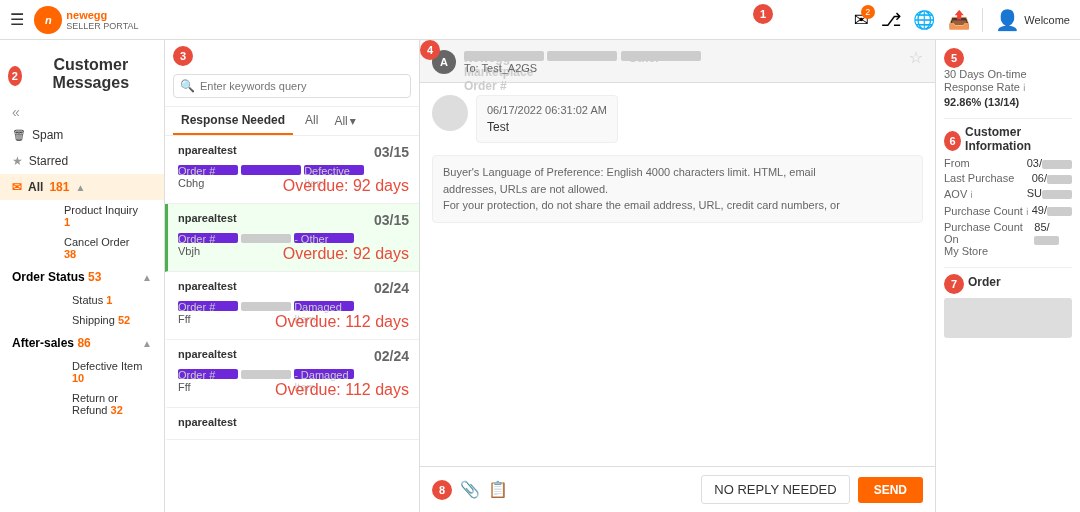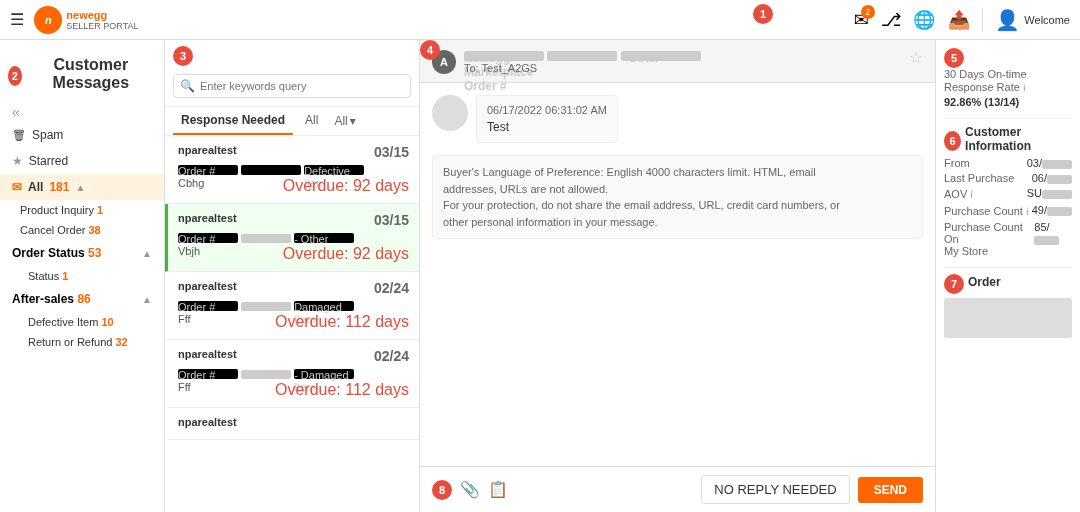--- a/index.html
+++ b/index.html
@@ -22,21 +22,21 @@
     
     .main { display: flex; height: calc(512px - 40px); }
 
     
     .sidebar { width: 165px; background: #fff; border-right: 1px solid #ddd; padding: 8px 0; overflow-y: auto; flex-shrink: 0; }
     .sidebar-title { font-size: 16px; font-weight: bold; color: #333; padding: 4px 12px 8px; text-align: center; }
     .sidebar-collapse { padding: 2px 12px; color: #999; cursor: pointer; font-size: 14px; }
     .sidebar-item { padding: 6px 12px; cursor: pointer; display: flex; align-items: center; gap: 6px; color: #333; }
     .sidebar-item.active { background: #fff3e0; }
     .sidebar-count { color: #f60; font-weight: bold; }
-    .sidebar-sub { padding: 4px 20px; cursor: pointer; font-size: 11px; color: #333; }
+    .sidebar-sub { padding: 4px 20px; cursor: pointer; font-size: 11px; color: #333; margin-left: 44px; }
     .sidebar-section { display: flex; align-items: center; justify-content: space-between; padding: 6px 12px; cursor: pointer; font-weight: bold; }
     .star-icon::before { content: '★'; color: #999; }
     .spam-icon::before { content: '🗑'; font-size: 11px; }
     .bell-icon::before { content: '🔔'; font-size: 11px; }
     .mail-icon::before { content: '✉'; color: #f60; }
     .arrow-icon { font-size: 10px; color: #999; }
 
     
     .msg-list { width: 255px; background: #fff; border-right: 1px solid #ddd; flex-shrink: 0; display: flex; flex-direction: column; }
     .search-bar { padding: 8px; border-bottom: 1px solid #eee; }
@@ -47,21 +47,21 @@
     .tab { padding: 6px 8px; cursor: pointer; font-size: 12px; color: #666; border-bottom: 2px solid transparent; }
     .tab.active { color: #333; font-weight: bold; border-bottom: 2px solid #f60; }
     .tab-all-filter { display: flex; align-items: center; gap: 2px; color: #666; font-size: 12px; cursor: pointer; padding: 6px 4px; }
     .msg-items { overflow-y: auto; flex: 1; }
     .msg-item { padding: 8px 10px; border-bottom: 1px solid #eee; cursor: pointer; border-left: 3px solid transparent; }
     .msg-item.selected { border-left: 3px solid #4caf50; background: #f0fff0; }
     .msg-item-header { display: flex; justify-content: space-between; margin-bottom: 3px; }
     .msg-sender { font-weight: bold; font-size: 11px; color: #333; }
     .msg-date { font-size: 14px; color: #666; font-weight: bold; }
     .msg-order { font-size: 11px; color: #666; margin-bottom: 2px; }
-    .msg-order span { color: #ccc; background: #000000; border-radius: 2px; display: inline-block; width: 60px; height: 10px; vertical-align: middle; }
+    .msg-order span { color: #ccc; background: #6d28d9; border-radius: 2px; display: inline-block; width: 60px; height: 10px; vertical-align: middle; }
     .msg-type { color: #333; font-size: 11px; }
     .msg-name { font-size: 11px; color: #555; }
     .msg-overdue { color: #e74c3c; font-size: 16px; text-align: center; }
 
     
     .msg-content { flex: 1; background: #fff; display: flex; flex-direction: column; }
     .msg-header-bar { background: #f5f5f5; padding: 8px 12px; border-bottom: 1px solid #ddd; display: flex; align-items: flex-start; justify-content: space-between; }
     .msg-header-left { display: flex; gap: 8px; align-items: flex-start; }
     .msg-a-badge { width: 24px; height: 24px; background: #666; color: #fff; border-radius: 50%; display: flex; align-items: center; justify-content: center; font-size: 11px; font-weight: bold; flex-shrink: 0; margin-top: 2px; }
     .msg-subject { font-size: 12px; font-weight: bold; color: #333; }
@@ -171,20 +171,24 @@
       <span>
         <span>Order Status</span>
         <span class="sidebar-count">53</span>
       </span>
       <span class="arrow-icon">▲</span>
     </div>
     <div class="sidebar-sub" style="padding-left:28px;">
       <span>Status</span>
       <span class="sidebar-count">1</span>
     </div>
+    <div class="sidebar-sub" style="padding-left:28px;">
+      <span>Shipping</span>
+      <span class="sidebar-count">52</span>
+    </div>
     <div class="sidebar-section">
       <span>
         <span>After-sales</span>
         <span class="sidebar-count">86</span>
       </span>
       <span class="arrow-icon">▲</span>
     </div>
     <div class="sidebar-sub" style="padding-left:28px;">
       <span>Defective Item</span>
       <span class="sidebar-count">10</span>
@@ -312,21 +316,20 @@
         <div class="avatar-circle"></div>
         <div class="bubble-content">
           <div class="bubble-time">06/17/2022 06:31:02 AM</div>
           <div class="bubble-text">Test</div>
         </div>
       </div>
       <div class="msg-disclaimer">
         <div>Buyer's Language of Preference: English 4000 characters limit. HTML, email</div>
         <div>addresses, URLs are not allowed.</div>
         <div>For your protection, do not share the email address, URL, credit card numbers, or</div>
-        <div>other personal information in your message.</div>
       </div>
     </div>
     <div class="msg-footer">
       <span class="num-callout">8</span>
       <span class="attach-btn">📎</span>
       <span class="template-btn">📋</span>
       <div style="flex:1;"></div>
       <button class="no-reply-btn">NO REPLY NEEDED</button>
       <button class="send-btn">SEND</button>
     </div>

